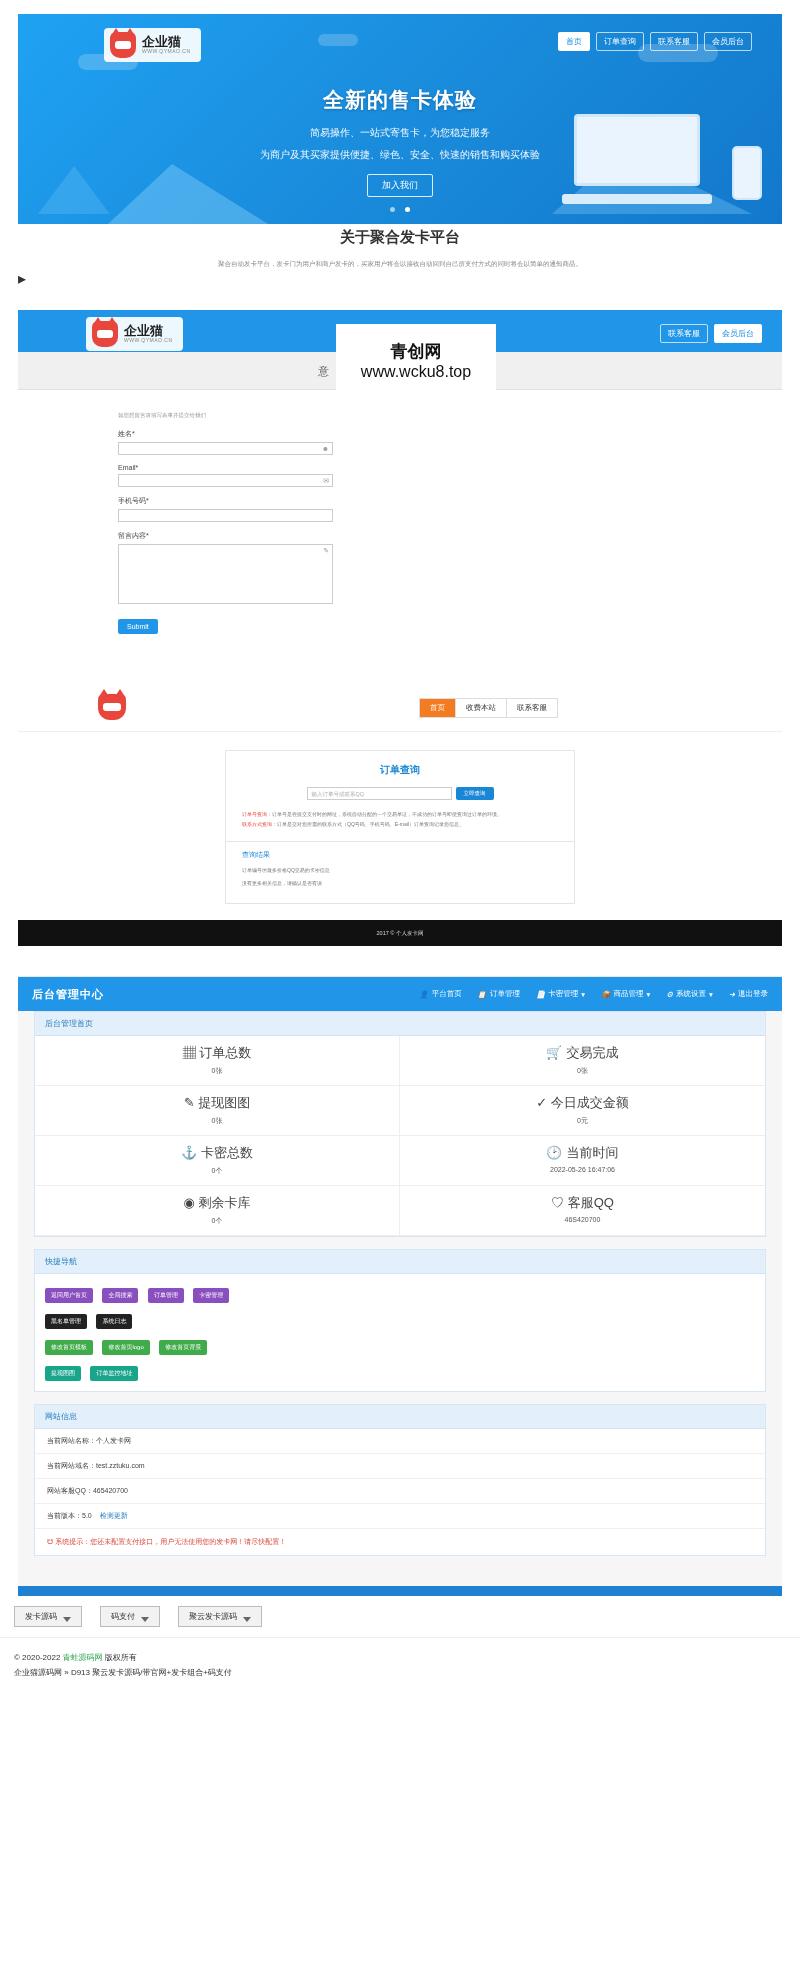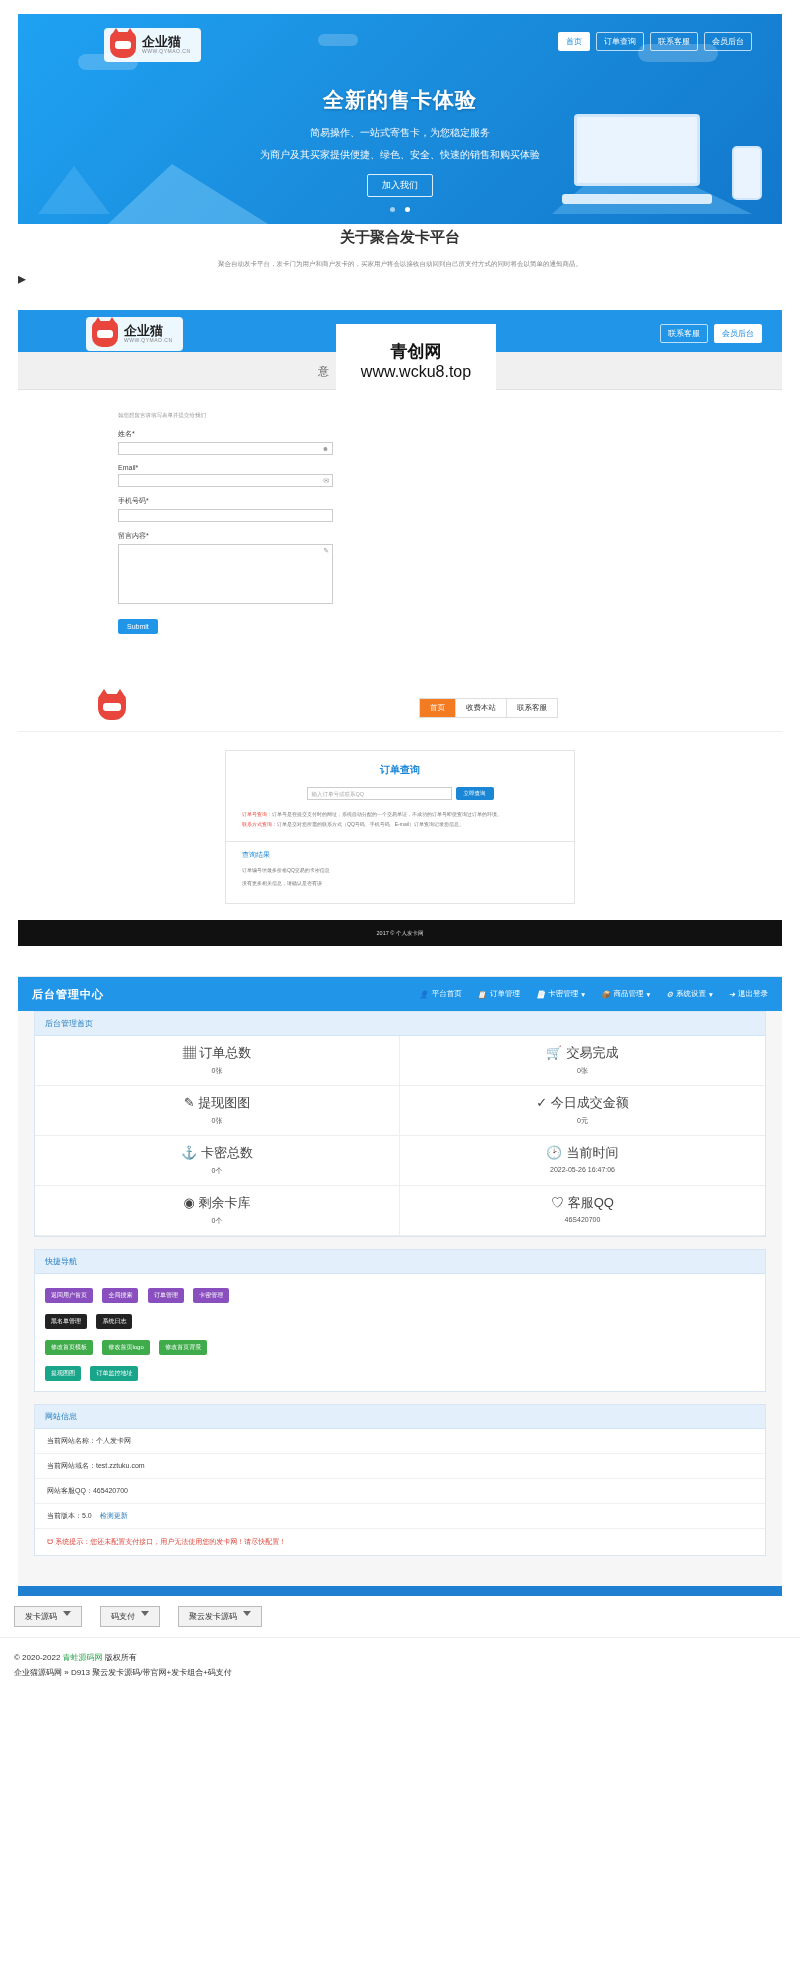--- a/index.html
+++ b/index.html
@@ -123,21 +123,21 @@
   .chiprow { margin-bottom:6px; }
   .chip { display:inline-block; font-size:6px; color:#fff; padding:3px 6px; border-radius:2px; margin-right:5px;}
   .c-purple{background:#8a4fbf;} .c-dark{background:#222;} .c-green{background:#3fab4a;} .c-teal{background:#18a58a;}
   .info-row { padding:7px 12px; font-size:7px; color:#444; border-bottom:1px solid #f0f0f0;}
   .info-row .blue { color:#2a7fc0;}
   .warn { padding:8px 12px; font-size:7px; color:#d9453a;}
   .adm-foot { height:10px; background:#1f7fd0;}
 
   
   .tabbar { width:800px; padding:10px 14px 0; display:flex; gap:18px;}
-  .tabbar .tab { border:1px solid #bbb; background:#f2f2f2; font-size:8px; padding:4px 10px; display:flex; align-items:flex-start; gap:6px; color:#333;}
+  .tabbar .tab { border:1px solid #bbb; background:#f2f2f2; font-size:8px; padding:4px 10px; display:flex; align-items:flex-end; gap:6px; color:#333;}
   .tabbar .tab .car { width:0;height:0;border-left:4px solid transparent;border-right:4px solid transparent;border-top:5px solid #666;}
   .copy { width:800px; padding:12px 14px 16px; font-size:8px; color:#333; line-height:1.9; border-top:1px solid #eee; margin-top:10px;}
   .copy .green { color:#2aa14a;}
 </style>
 </head>
 <body>
 
 <div class="page">
 
   <div class="shot1">

